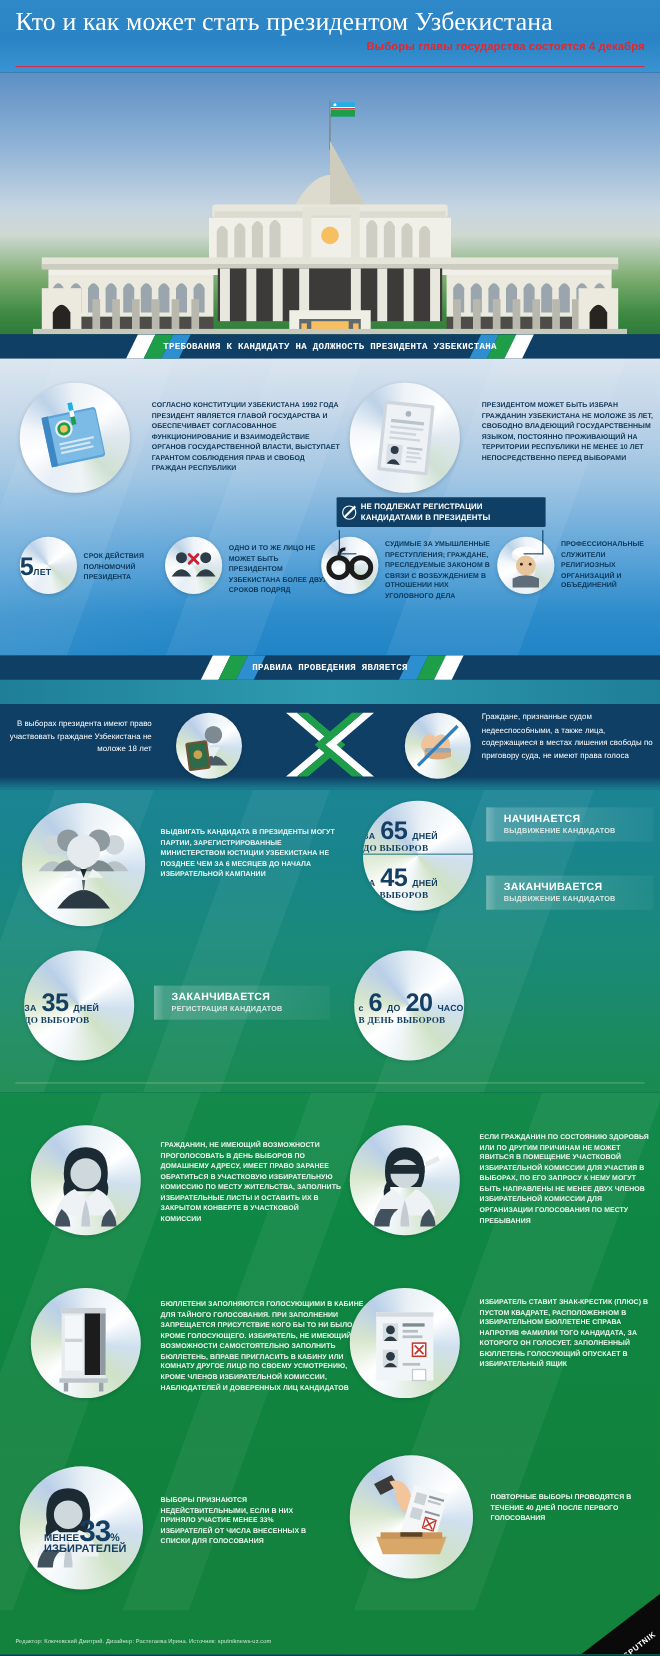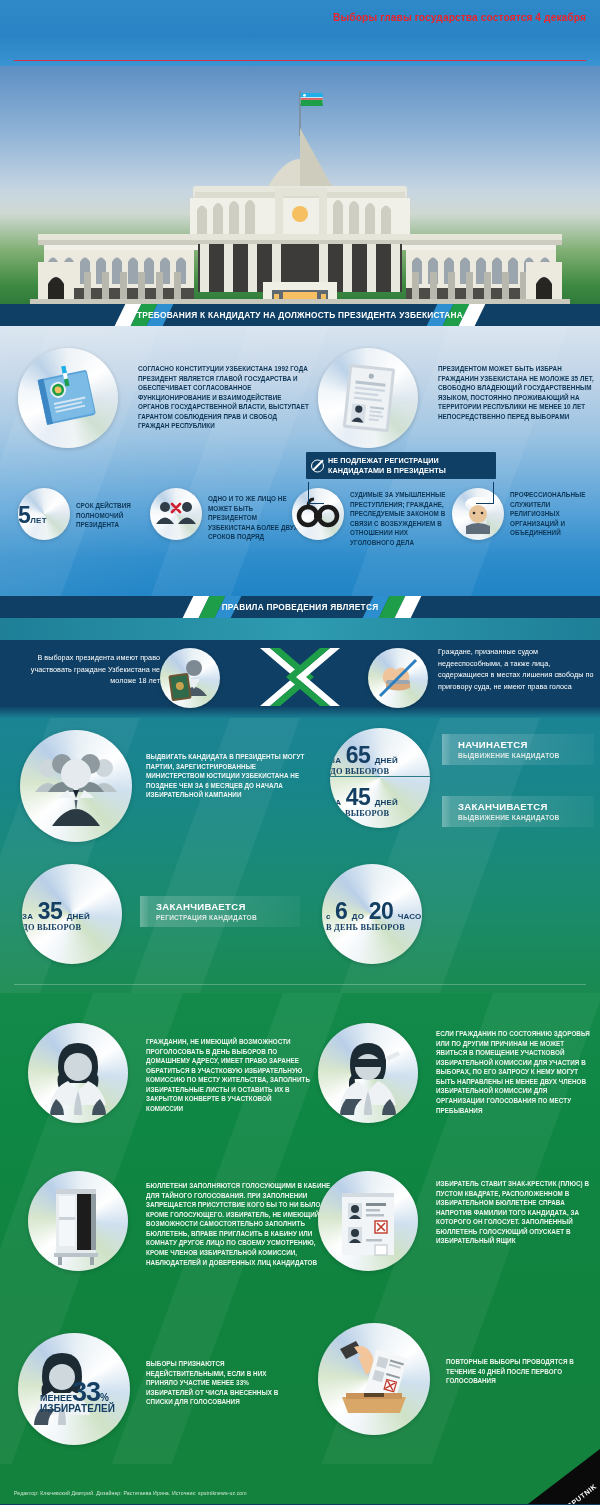--- a/index.html
+++ b/index.html
@@ -30,21 +30,21 @@
     position:absolute; left:14px; right:14px; bottom:5px;
     height:1px; background:#d0304a;
   }
 
   
   .hero { position:relative; width:600px; height:238px; overflow:hidden;
     background: linear-gradient(180deg,#5d8fc4 0%, #8fb3d6 28%, #c6d5e2 52%, #cfd9d2 62%, #7fae72 78%, #3e8a42 92%, #2f7a3a 100%); }
   .hero svg { position:absolute; left:0; top:0; }
 
   
-  .banner { position:relative; width:600px; height:22px; background:#0f3f64; overflow:hidden; }
+  .banner { position:relative; width:600px; height:22px; background:#0f3f64; overflow:hidden;font-family:Liberation Mono, monospace; }
   .banner .label {
     position:absolute; left:0; right:0; top:0; height:22px;
     display:flex; align-items:center; justify-content:center;
     color:#ffffff; font-size:8.3px; font-weight:bold; letter-spacing:.25px;
     z-index:4; text-align:center;
   }
   .banner .slash { position:absolute; top:-4px; width:16px; height:30px; z-index:2; }
   .banner .sl-w { background:#ffffff; }
   .banner .sl-g { background:#1f9e4a; }
   .banner .sl-b { background:#2e8fd0; }
@@ -160,20 +160,21 @@
   .sputnik .word { position:absolute; right:2px; bottom:16px; color:#fff;
             font-size:7px; font-weight:bold; letter-spacing:.6px;
             transform:rotate(-38deg); transform-origin:right bottom; }
 </style>
 </head>
 <body>
 
 <div class="page">
 
   <div class="header">
+    <h1>Кто и как может стать президентом Узбекистана</h1>
     <h2>Выборы главы государства состоятся 4 декабря</h2>
     <div class="rule"></div>
   </div>
 
   <div class="hero">
     <svg width="600" height="238" viewBox="0 0 600 238">
 
       <rect x="299.2" y="25" width="1.5" height="45" fill="#7d8a94"></rect>
       <rect x="300.7" y="27" width="22" height="13" fill="#1eb0e6"></rect>
       <rect x="300.7" y="31.3" width="22" height="1.2" fill="#ffffff"></rect>
@@ -396,21 +397,21 @@
     <div class="slash sl-b" style="left:220px;"></div>
     <div class="slash sl-b" style="left:368px;"></div>
     <div class="slash sl-g" style="left:384px;"></div>
     <div class="slash sl-w" style="left:400px;"></div>
     <div class="label">ПРАВИЛА ПРОВЕДЕНИЯ ЯВЛЯЕТСЯ</div>
   </div>
 
   <div class="rules-strip">
     <div class="tealband"></div>
 
-    <div class="txt white" style="left:30px;top:34px;width:130px;text-align:right;font-size:7.2px;font-weight:normal;line-height:1.6;">В выборах президента имеют право участвовать граждане Узбекистана не моложе 18 лет</div>
+    <div class="txt white" style="left:8px;top:34px;width:130px;text-align:right;font-size:7.2px;font-weight:normal;line-height:1.6;">В выборах президента имеют право участвовать граждане Узбекистана не моложе 18 лет</div>
     <div class="circ greenish" style="left:160px;top:30px;width:60px;height:60px;">
       <svg width="60" height="60" viewBox="0 0 60 60">
         <circle cx="34" cy="20" r="8" fill="#7d8a93"></circle>
         <path d="M21 48 q13 -18 26 0 z" fill="#4a5963"></path>
         <path d="M28 31 l6 10 l6 -10 z" fill="#e9eef2"></path>
         <rect x="10" y="26" width="20" height="26" rx="2" fill="#6d5535" transform="rotate(-8 20 39)"></rect>
         <rect x="12" y="28" width="16" height="22" rx="1" fill="#2f6b4a" transform="rotate(-8 20 39)"></rect>
         <circle cx="20" cy="38" r="4" fill="#c9a24f" transform="rotate(-8 20 39)"></circle>
       </svg>
     </div>

